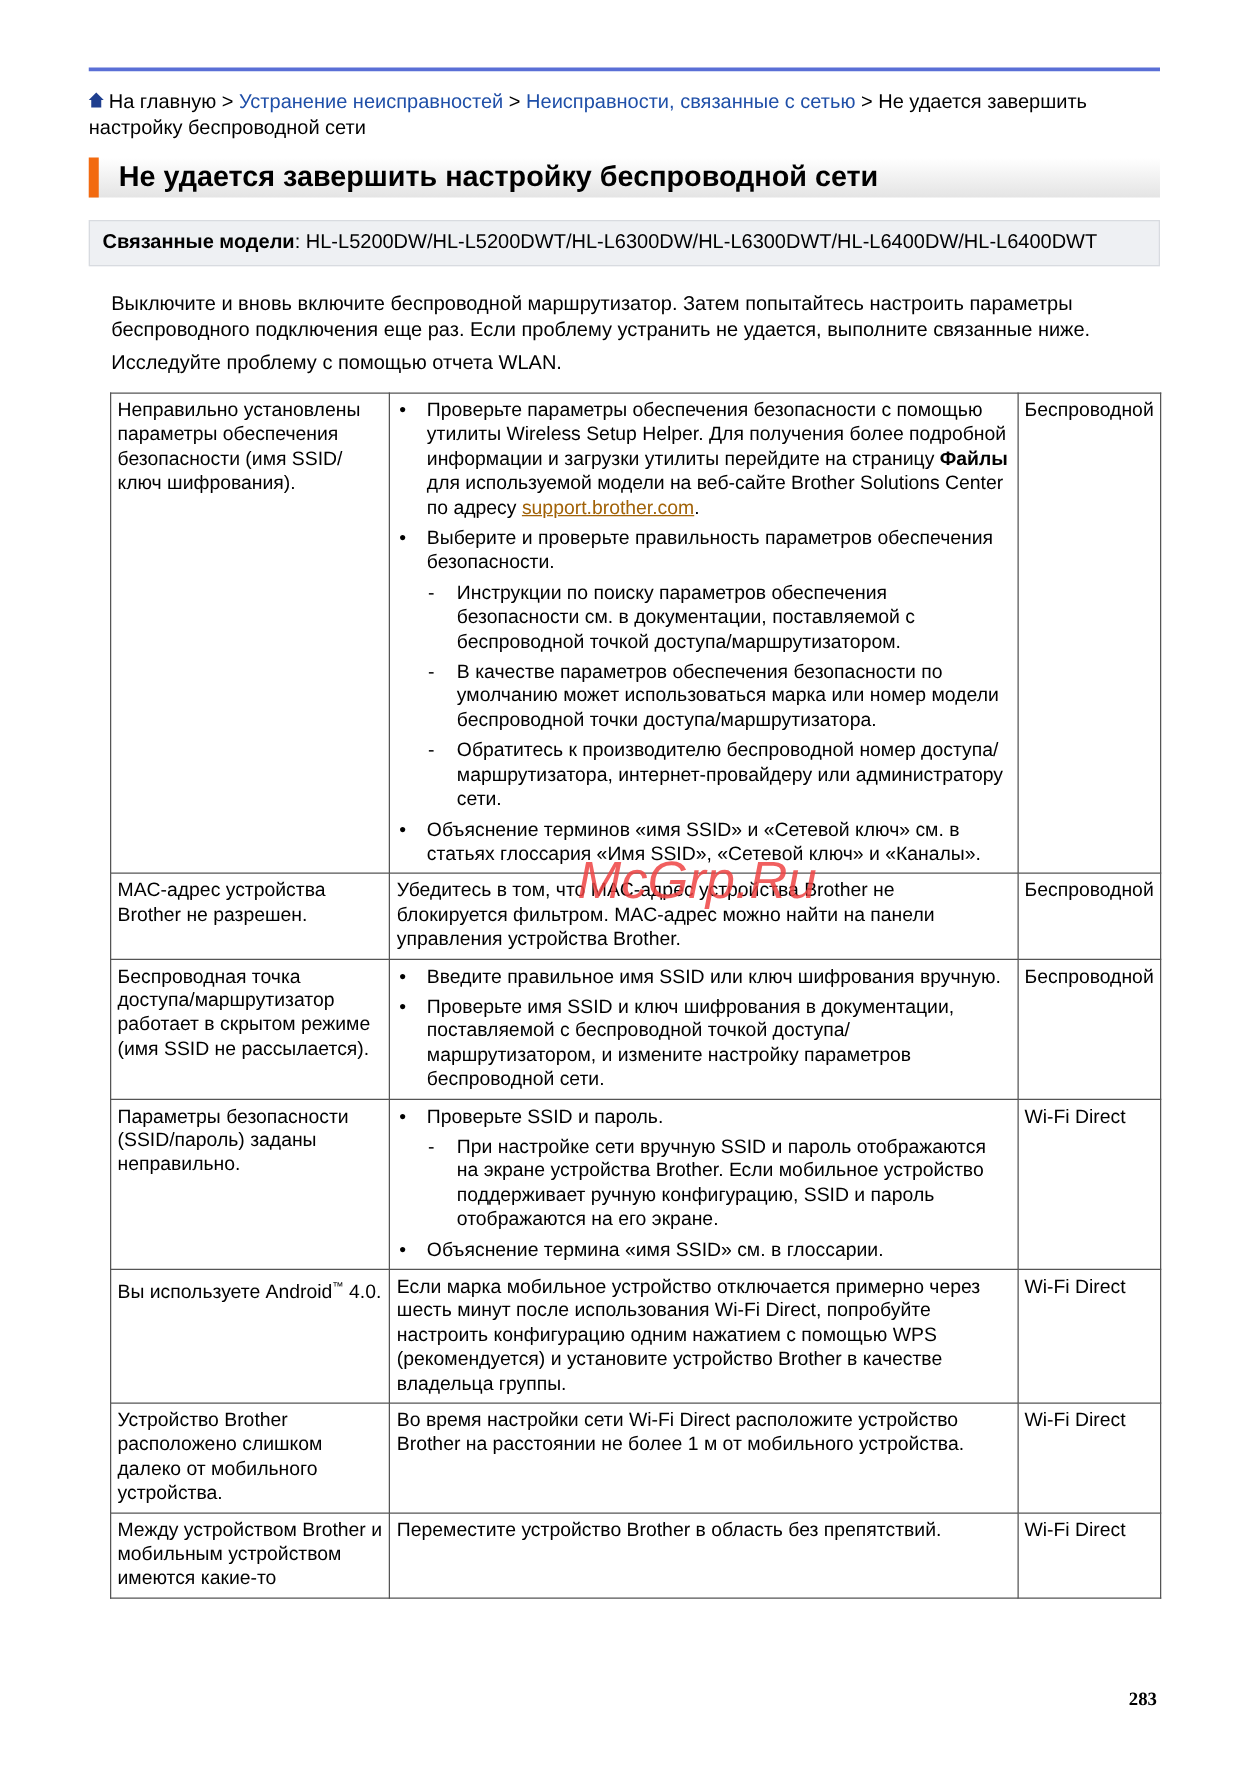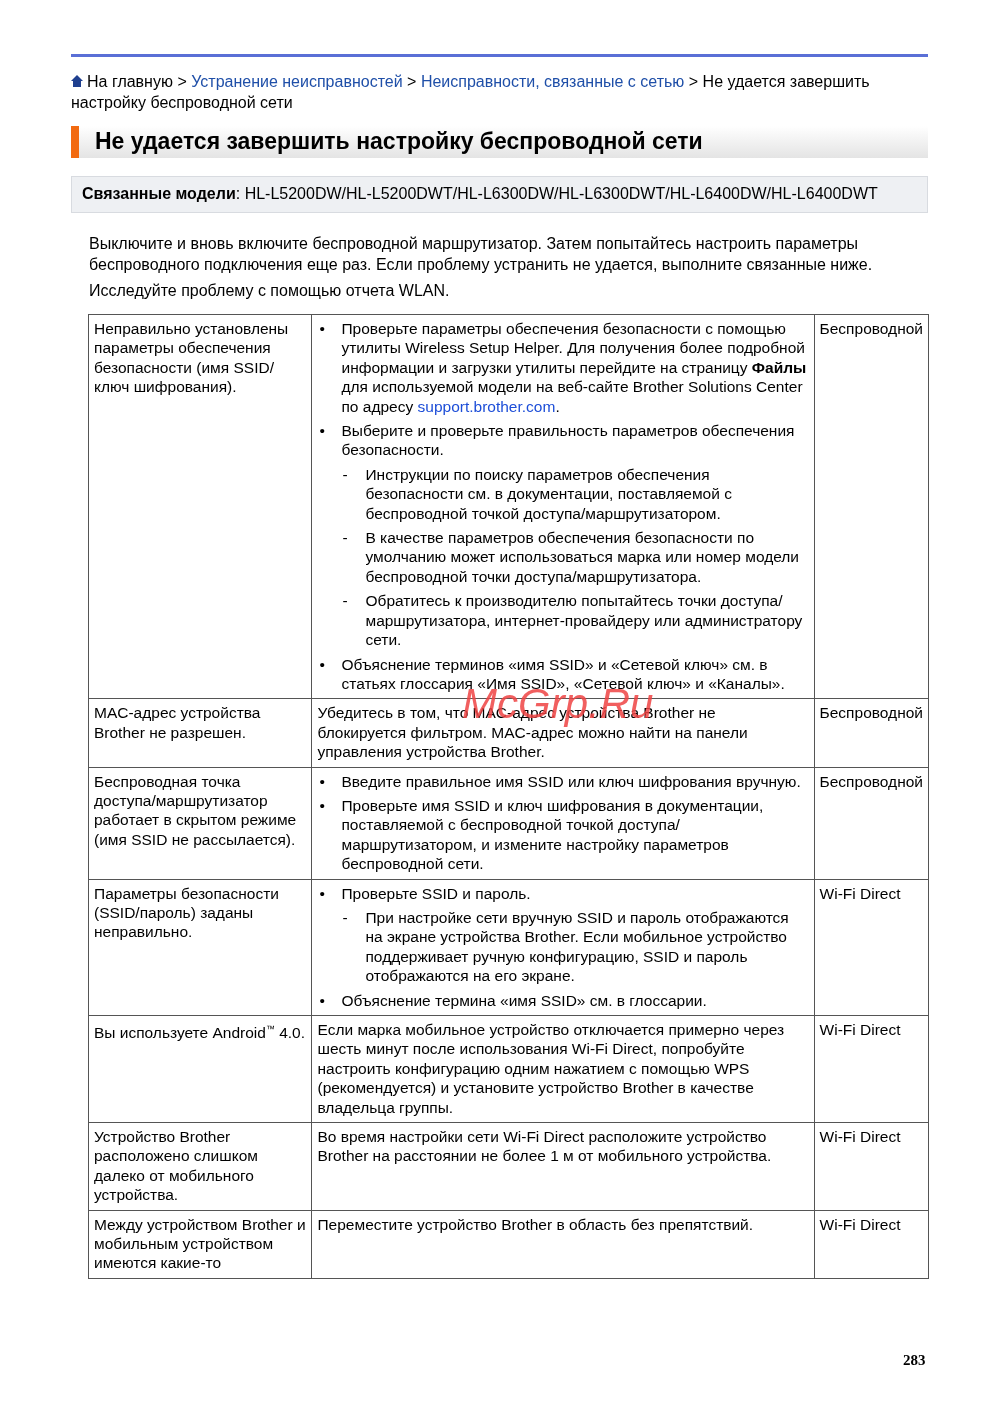--- a/index.html
+++ b/index.html
@@ -18,21 +18,21 @@
   .intro p { margin:0 0 5px 0; }
   table { position:absolute; left:88px; top:314px; width:841px; border-collapse:collapse; font-size:15.5px; line-height:19.4px; }
   th, td { border:1px solid #555; vertical-align:top; text-align:left; padding:4px 5px 5px 5px; }
   th { background:#d9d9d9; font-weight:bold; padding:6px 5px; }
   .c1 { width:206px; } .c2 { width:484px; } .c3 { width:120px; }
   ul { margin:0; padding:0; list-style:none; }
   li.b { position:relative; padding-left:24px; margin-bottom:5px; }
   li.b:before { content:"•"; position:absolute; left:2px; }
   li.d { position:relative; padding-left:48px; margin-bottom:5px; }
   li.d:before { content:"-"; position:absolute; left:25px; }
-  .link { color:#1d4ed8; }
+  .link { color:#a16207; text-decoration:underline; }
   .wm { position:absolute; left:462px; top:680px; color:#ef4444; font-size:42px; font-style:italic; opacity:0.85; }
   .pnum { position:absolute; left:903px; top:1352px; font-family:"Liberation Serif", serif; font-weight:bold; font-size:15px; }
   sup { font-size:9px; }
 </style>
 </head>
 <body>
 
 <div class="topline"></div>
 
 <div class="crumbs">
@@ -62,21 +62,21 @@
 <table>
   <tbody>
   <tr>
     <td>Неправильно установлены параметры обеспечения безопасности (имя SSID/ключ шифрования).</td>
     <td>
       <ul>
         <li class="b"><span>Проверьте параметры обеспечения безопасности с помощью утилиты Wireless Setup Helper. Для получения более подробной информации и загрузки утилиты перейдите на страницу </span><b>Файлы</b><span> для используемой модели на веб-сайте Brother Solutions Center по адресу </span><a class="link">support.brother.com</a><span>.</span></li>
         <li class="b">Выберите и проверьте правильность параметров обеспечения безопасности.</li>
         <li class="d">Инструкции по поиску параметров обеспечения безопасности см. в документации, поставляемой с беспроводной точкой доступа/маршрутизатором.</li>
         <li class="d">В качестве параметров обеспечения безопасности по умолчанию может использоваться марка или номер модели беспроводной точки доступа/маршрутизатора.</li>
-        <li class="d">Обратитесь к производителю попытайтесь точки доступа/маршрутизатора, интернет-провайдеру или администратору сети.</li>
+        <li class="d">Обратитесь к производителю беспроводной номер доступа/маршрутизатора, интернет-провайдеру или администратору сети.</li>
         <li class="b" style="margin-bottom:0">Объяснение терминов «имя SSID» и «Сетевой ключ» см. в статьях глоссария «Имя SSID», «Сетевой ключ» и «Каналы».</li>
       </ul>
     </td>
     <td>Беспроводной</td>
   </tr>
   <tr>
     <td>MAC-адрес устройства Brother не разрешен.</td>
     <td>Убедитесь в том, что MAC-адрес устройства Brother не блокируется фильтром. MAC-адрес можно найти на панели управления устройства Brother.</td>
     <td>Беспроводной</td>
   </tr>

